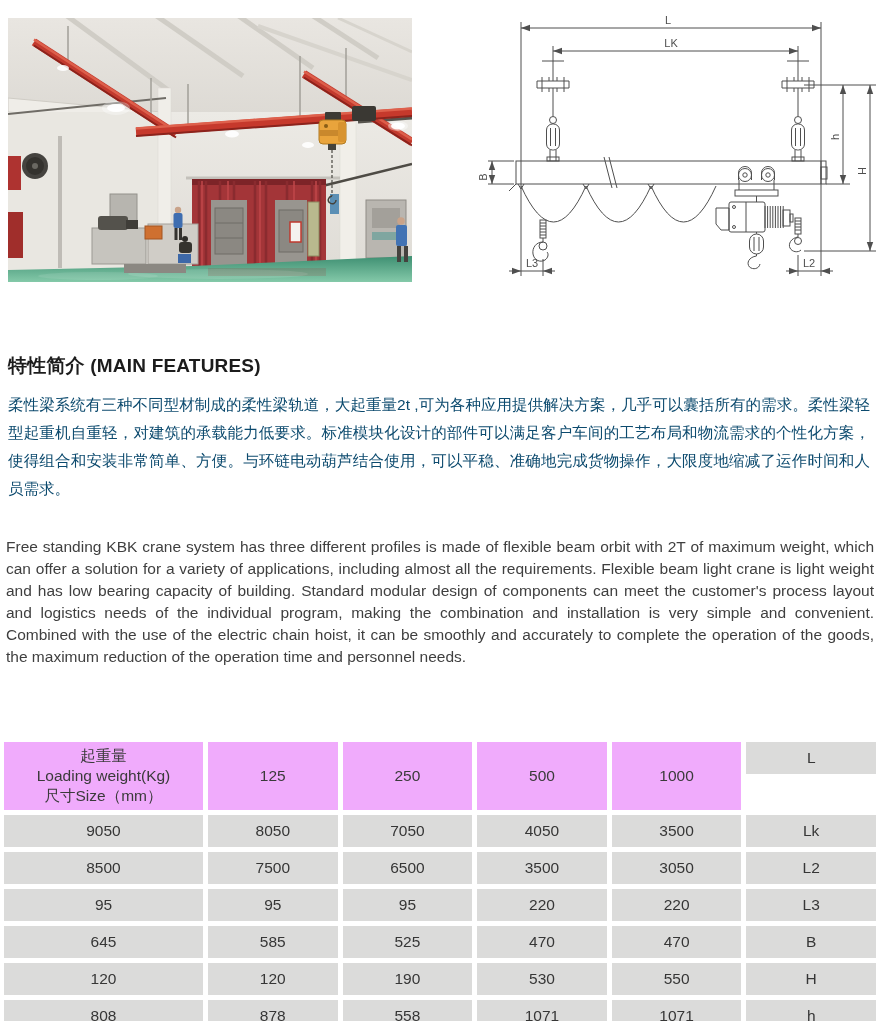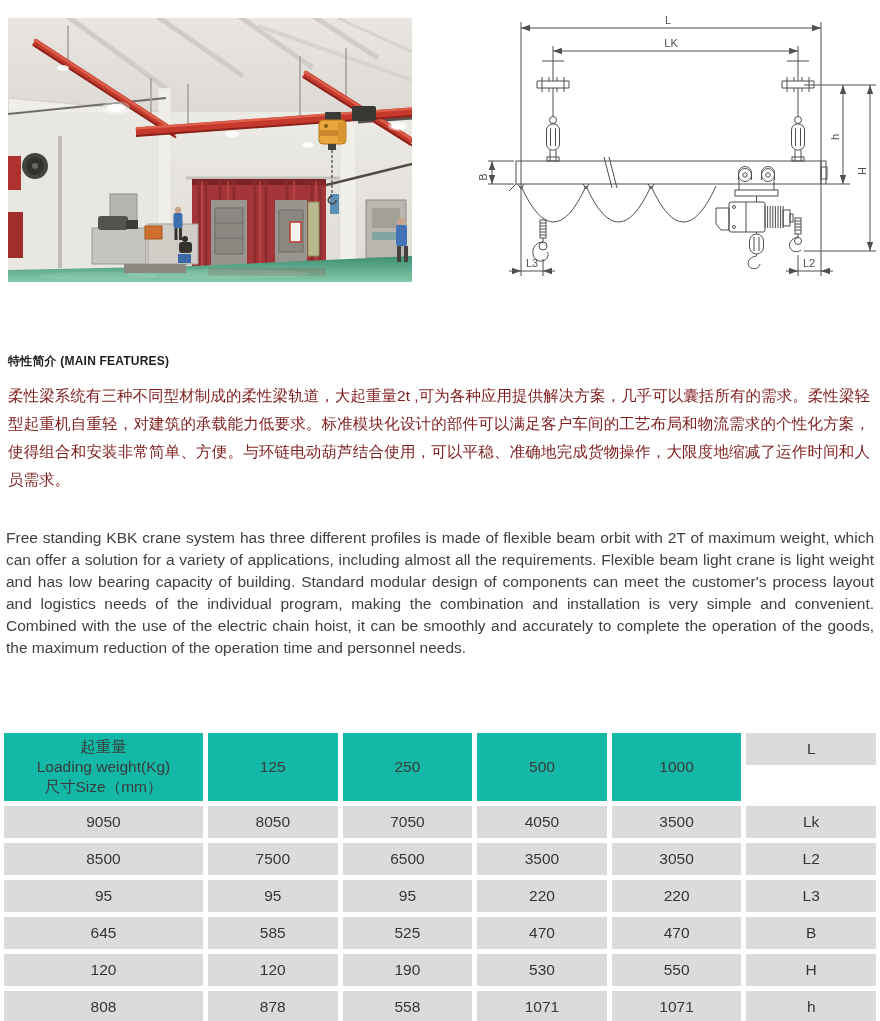--- a/index.html
+++ b/index.html
@@ -1,24 +1,24 @@
 <!DOCTYPE html>
 <html><head>
 <meta charset="utf-8">
 <style>
   html,body{margin:0;padding:0;background:#ffffff;}
   body{width:880px;height:1021px;font-family:"Liberation Sans","DejaVu Sans",sans-serif;color:#3d3d3d;position:relative;overflow:hidden;}
   .top-row{position:relative;height:295px;}
   .photo-wrap{position:absolute;left:8px;top:18px;width:404px;height:264px;overflow:hidden;}
   .diagram-wrap{position:absolute;left:478px;top:8px;width:400px;height:285px;}
-  .feat-heading{margin:58px 2px 0 8px;font-size:12px;font-weight:bold;color:#1c1c1c;letter-spacing:.2px;}
-  .para-cn{margin:12px 10px 0 8px;font-size:15.5px;line-height:28px;color:#7f1d1d;text-align:justify;}
+  .feat-heading{margin:58px 2px 0 8px;font-size:19px;font-weight:bold;color:#1c1c1c;letter-spacing:.2px;}
+  .para-cn{margin:12px 10px 0 8px;font-size:15.5px;line-height:28px;color:#0c4a6e;text-align:justify;}
   .para-en{margin:33px 6px 0 6px;font-size:15.5px;line-height:22px;color:#3f3f3f;text-align:justify;}
   .spec-table{margin:74px 4px 0 4px;display:grid;grid-template-columns:199px repeat(5,1fr);gap:5px;background:#ffffff;}
-  .th{background:#14b8a6;height:68px;display:flex;align-items:center;justify-content:center;font-size:15.5px;color:#3a3a3a;}
+  .th{background:#f0abfc;height:68px;display:flex;align-items:center;justify-content:center;font-size:15.5px;color:#3a3a3a;}
   .th-main{flex-direction:column;line-height:20px;}
   .td{background:#dbdbda;height:32px;display:flex;align-items:center;justify-content:center;font-size:15.5px;color:#363636;}
   svg text{font-family:"Liberation Sans","DejaVu Sans",sans-serif;}
 </style>
 </head>
 <body>
 
 <div class="top-row">
 
   <div class="photo-wrap">

